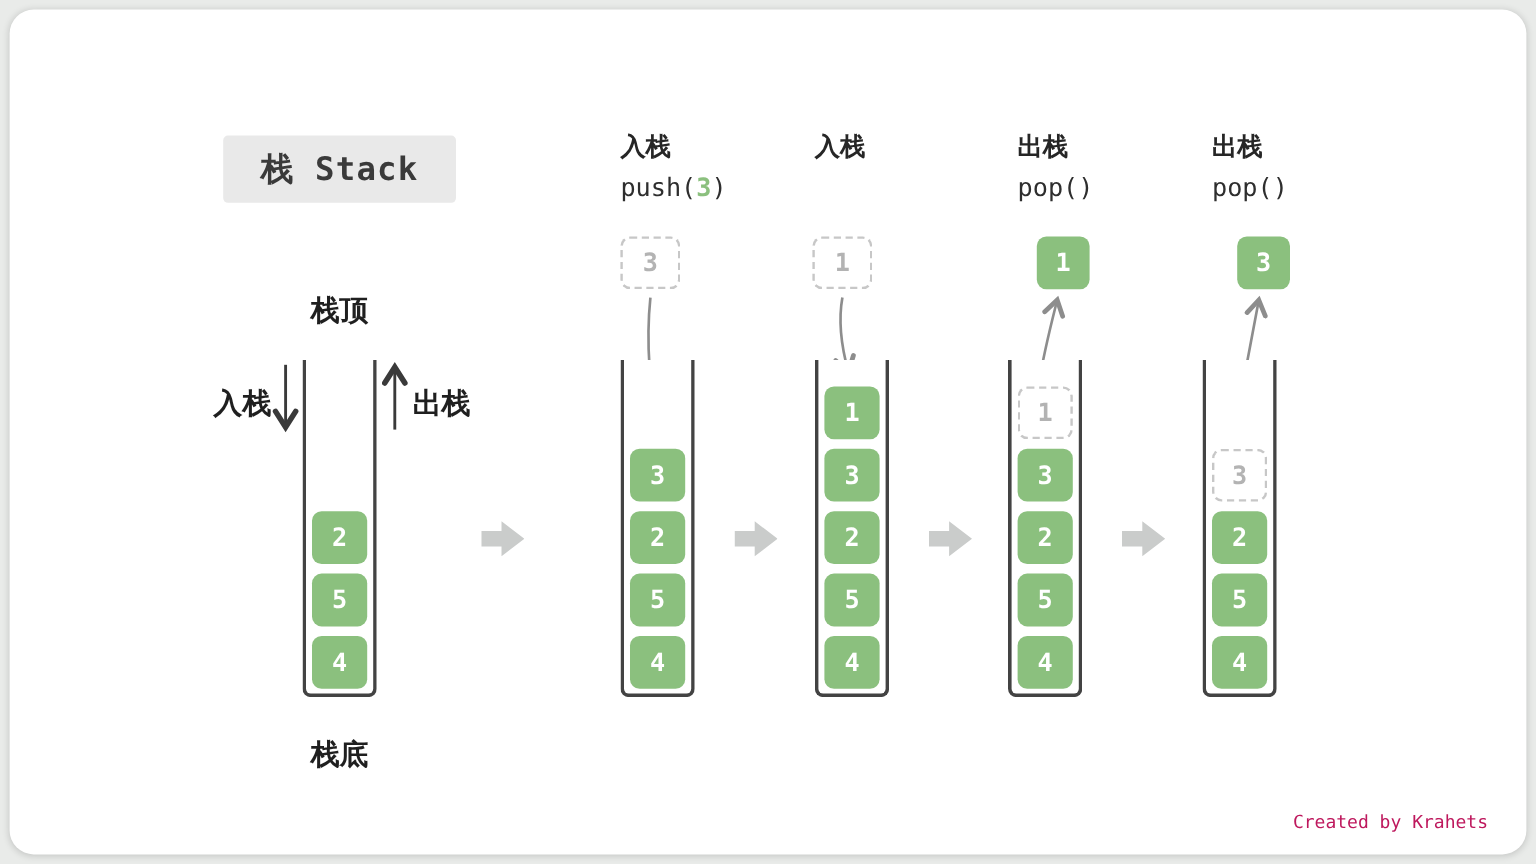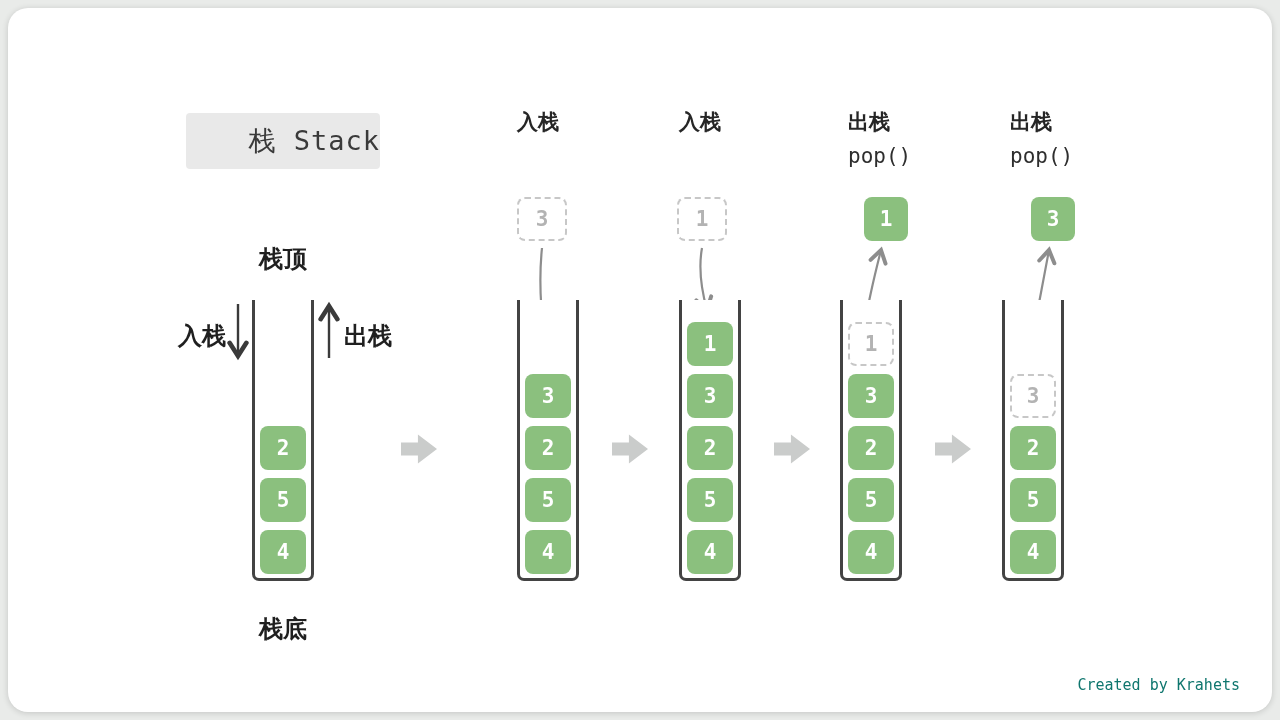--- a/index.html
+++ b/index.html
@@ -14,23 +14,23 @@
     position: absolute; left: 8px; top: 8px;
     width: 1264px; height: 704px;
     background: #ffffff; border-radius: 20px;
     box-shadow: 0 1px 6px rgba(0,0,0,.16);
   }
   .abs { position: absolute; }
 
   .title-box {
     left: 178px; top: 105px; width: 194px; height: 56px;
     background: #e9e9e9; border-radius: 4px;
-    display: flex; align-items: center; justify-content: flex-end;
+    display: flex; align-items: center; justify-content: center;
     font-family: "DejaVu Sans Mono", monospace;
-    font-weight: 400; font-size: 27px; color: #3a3a3a; letter-spacing: 1px;
+    font-weight: 700; font-size: 27px; color: #3a3a3a; letter-spacing: 1px;
   }
 
   .op-label { top: 100px; width: 190px; }
   .op-cn { font-weight: 700; font-size: 21px; color: #262626; height: 30px; }
   .op-code {
     margin-top: 6px; font-family: "DejaVu Sans Mono", monospace;
     font-size: 21px; color: #2e2e2e;
   }
   .op-arg { color: var(--green, #8bc07e); font-weight: 700; }
 
@@ -71,21 +71,21 @@
     clip-path: polygon(0% 31%, 47% 31%, 47% 7%, 100% 50%, 47% 93%, 47% 69%, 0% 69%);
   }
 
   .overlay { position: absolute; inset: 0; pointer-events: none; }
   .g-arrow { fill: none; stroke: var(--arrow, #8d8d8d); stroke-width: 2.2; }
   .d-arrow { fill: none; stroke: #3a3a3a; stroke-width: 2.4; }
 
   .footer {
     right: 32px; top: 668px;
     font-family: "DejaVu Sans Mono", monospace;
-    font-size: 15px; color: #0f766e; margin-left: 24px;
+    font-size: 15px; color: #be185d; margin-left: 24px;
   }
 </style>
 </head>
 <body>
 
 <div class="card">
 
   <svg class="overlay" width="1264" height="704" viewBox="0 0 1264 704">
     <defs>
       <marker id="ah-g" markerWidth="10" markerHeight="10" refX="6.5" refY="4.5" orient="auto">
@@ -119,20 +119,21 @@
         <div class="cell">4</div>
       </div>
     </div>
   </div>
 
   <div class="abs flow-arrow" style="left:393px;"></div>
 
   <div>
     <div class="abs op-label" style="left:509px;">
       <div class="op-cn">入栈</div>
+      <div class="op-code"><span>push(</span><span class="op-arg">3</span><span>)</span></div>
     </div>
     <div class="abs float-box ghost" style="left:509px;">3</div>
     <div class="abs stack-container" style="left:509px;">
       <div class="items">
         <div class="cell">3</div>
         <div class="cell">2</div>
         <div class="cell">5</div>
         <div class="cell">4</div>
       </div>
     </div>

